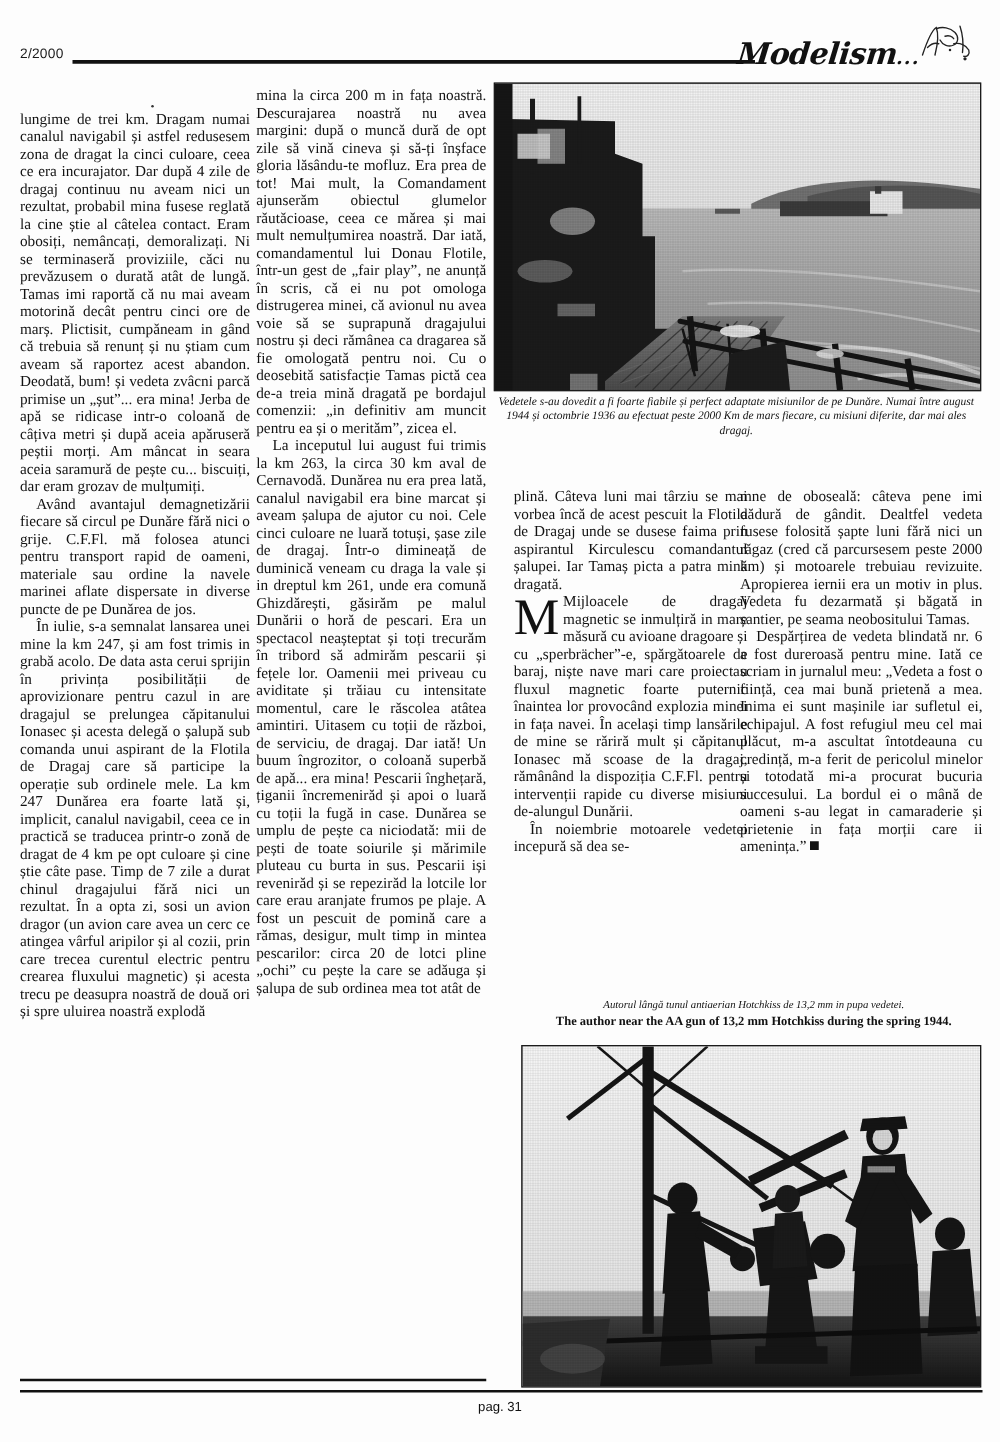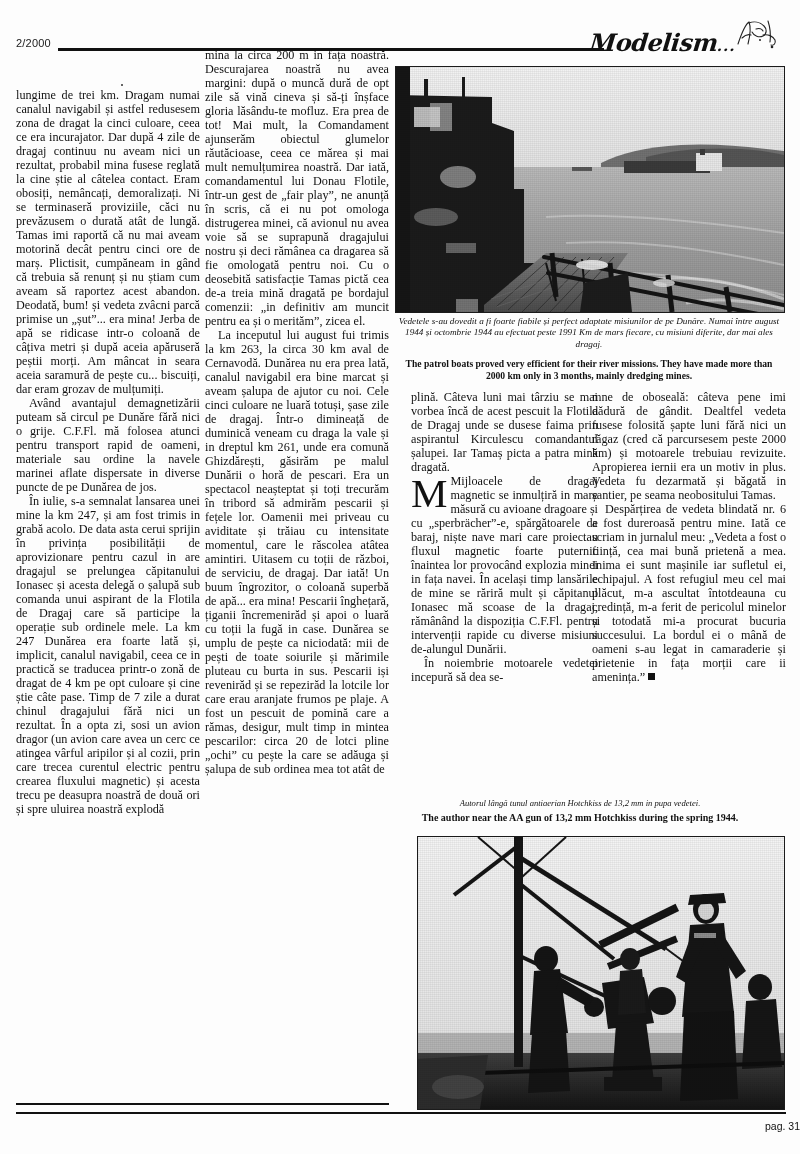--- a/index.html
+++ b/index.html
@@ -78,21 +78,21 @@
     line-height: 14.0px;
     text-align: justify;
     text-justify: inter-word;
     hyphens: manual;
     color: #111;
   }
   .col p { margin: 0; text-indent: 13px; }
   .col p.noindent { text-indent: 0; }
 
   #col1 { left: 16px;  top: 64px; width: 184px; margin-top: 24px; }
-  #col2 { left: 205px; top: 48px; width: 184px; }
+  #col2 { left: 205px; top: 69px; width: 184px; }
   #col3 { left: 395px; top: 390px; width: 187px; margin-left: 16px; }
   #col4 { left: 592px; top: 390px; width: 194px; }
 
   
   .dropcap-para { text-indent: 0 !important; }
   .dropcap {
     float: left;
     font-family: "Liberation Serif", "DejaVu Serif", serif;
     font-size: 41px;
     line-height: 33px;
@@ -129,21 +129,21 @@
   }
   .photo svg { display: block; width: 100%; height: 100%; }
 
   
   .caption-block {
     position: absolute;
     text-align: center;
     color: #111;
   }
   #caption-top    { left: 395px; top: 316px; width: 388px; }
-  #caption-bottom { left: 386px; top: 798px; width: 388px; }
+  #caption-bottom { left: 409px; top: 798px; width: 388px; }
 
   .cap-ro {
     font-style: italic;
     font-size: 9.2px;
     line-height: 11.4px;
     margin: 0 0 8px 0;
   }
   .cap-en {
     font-weight: bold;
     font-size: 9.6px;
@@ -158,21 +158,21 @@
     position: absolute;
     left: 16px; right: 14px;
     bottom: 40px;
     height: 2px;
     background: #111;
   }
   #folio {
     position: absolute;
     left: 0; right: 0;
     bottom: 22px;
-    text-align: right;
+    text-align: center;
     font-family: "Liberation Sans", sans-serif;
     font-size: 10.5px;
     color: #111;
   }
 
   
   #col-bottom-rule {
     position: absolute;
     left: 16px;
     top: 1103px;
@@ -212,21 +212,21 @@
       <g fill="#111">
         <circle cx="38" cy="29" r="1.3"></circle>
         <circle cx="26" cy="22" r="1"></circle>
       </g>
     </svg>
   </div>
   <div class="speck" style="left:121px; top:84px;"></div>
 
   <div id="col1" class="col">
     <p class="noindent">lungime de trei km. Dragam numai canalul navigabil și astfel redusesem zona de dragat la cinci culoare, ceea ce era incurajator. Dar după 4 zile de dragaj continuu nu aveam nici un rezultat, probabil mina fusese reglată la cine știe al câtelea contact. Eram obosiți, nemâncați, demoralizați. Ni se terminaseră proviziile, căci nu prevăzusem o durată atât de lungă. Tamas imi raportă că nu mai aveam motorină decât pentru cinci ore de marș. Plictisit, cumpăneam in gând că trebuia să renunț și nu știam cum aveam să raportez acest abandon. Deodată, bum! și vedeta zvâcni parcă primise un „șut”... era mina! Jerba de apă se ridicase intr-o coloană de câțiva metri și după aceia apăruseră peștii morți. Am mâncat in seara aceia saramură de pește cu... biscuiți, dar eram grozav de mulțumiți.</p>
-    <p>Având avantajul demagnetizării puteam să circul pe Dunăre fără nici o grije. C.F.Fl. mă folosea atunci pentru transport rapid de oameni, materiale sau ordine la navele marinei aflate dispersate in diverse puncte de pe Dunărea de jos.</p>
+    <p>Având avantajul demagnetizării fiecare să circul pe Dunăre fără nici o grije. C.F.Fl. mă folosea atunci pentru transport rapid de oameni, materiale sau ordine la navele marinei aflate dispersate in diverse puncte de pe Dunărea de jos.</p>
     <p>În iulie, s-a semnalat lansarea unei mine la km 247, și am fost trimis in grabă acolo. De data asta cerui sprijin în privința posibilității de aprovizionare pentru cazul in are dragajul se prelungea căpitanului Ionasec și acesta delegă o șalupă sub comanda unui aspirant de la Flotila de Dragaj care să participe la operație sub ordinele mele. La km 247 Dunărea era foarte lată și, implicit, canalul navigabil, ceea ce in practică se traducea printr-o zonă de dragat de 4 km pe opt culoare și cine știe câte pase. Timp de 7 zile a durat chinul dragajului fără nici un rezultat. În a opta zi, sosi un avion dragor (un avion care avea un cerc ce atingea vârful aripilor și al cozii, prin care trecea curentul electric pentru crearea fluxului magnetic) și acesta trecu pe deasupra noastră de două ori și spre uluirea noastră explodă</p>
   </div>
 
   <div id="col2" class="col">
     <p class="noindent">mina la circa 200 m in fața noastră. Descurajarea noastră nu avea margini: după o muncă dură de opt zile să vină cineva și să-ți înșface gloria lăsându-te mofluz. Era prea de tot! Mai mult, la Comandament ajunserăm obiectul glumelor răutăcioase, ceea ce mărea și mai mult nemulțumirea noastră. Dar iată, comandamentul lui Donau Flotile, într-un gest de „fair play”, ne anunță în scris, că ei nu pot omologa distrugerea minei, că avionul nu avea voie să se suprapună dragajului nostru și deci rămânea ca dragarea să fie omologată pentru noi. Cu o deosebită satisfacție Tamas pictă cea de-a treia mină dragată pe bordajul comenzii: „in definitiv am muncit pentru ea și o merităm”, zicea el.</p>
     <p>La inceputul lui august fui trimis la km 263, la circa 30 km aval de Cernavodă. Dunărea nu era prea lată, canalul navigabil era bine marcat și aveam șalupa de ajutor cu noi. Cele cinci culoare ne luară totuși, șase zile de dragaj. Într-o dimineață de duminică veneam cu draga la vale și in dreptul km 261, unde era comună Ghizdărești, găsirăm pe malul Dunării o horă de pescari. Era un spectacol neașteptat și toți trecurăm în tribord să admirăm pescarii și fețele lor. Oamenii mei priveau cu aviditate și trăiau cu intensitate momentul, care le răscolea atâtea amintiri. Uitasem cu toții de război, de serviciu, de dragaj. Dar iată! Un buum îngrozitor, o coloană superbă de apă... era mina! Pescarii înghețară, țiganii încremenirăd și apoi o luară cu toții la fugă in case. Dunărea se umplu de pește ca niciodată: mii de pești de toate soiurile și mărimile pluteau cu burta in sus. Pescarii iși revenirăd și se repezirăd la lotcile lor care erau aranjate frumos pe plaje. A fost un pescuit de pomină care a rămas, desigur, mult timp in mintea pescarilor: circa 20 de lotci pline „ochi” cu pește la care se adăuga și șalupa de sub ordinea mea tot atât de</p>
   </div>
 
   <div class="photo" id="photo-top">
     <svg viewBox="0 0 388 245" preserveAspectRatio="none">
@@ -312,22 +312,21 @@
 
       <ellipse cx="196" cy="198" rx="16" ry="5" fill="#ededed" opacity=".9"></ellipse>
       <ellipse cx="268" cy="216" rx="11" ry="4" fill="#e4e4e4" opacity=".8"></ellipse>
 
       <path d="M188 216 L232 206 L236 245 L184 245 Z" fill="#1c1c1c"></path>
     </svg>
     <div class="grain"></div>
   </div>
 
   <div class="caption-block" id="caption-top">
-    <p class="cap-ro">Vedetele s-au dovedit a fi foarte fiabile și perfect adaptate misiunilor de pe Dunăre. Numai între august 1944 și octombrie 1944 au efectuat peste 1991 Km de mars fiecare, cu misiuni diferite, dar mai ales dragaj.</p>
-    <p class="cap-en">The patrol boats proved very efficient for their river missions. They have made more than 2000 km only in 3 months, mainly dredging mines.</p>
+    <p class="cap-ro">Vedetele s-au dovedit a fi foarte fiabile și perfect adaptate misiunilor de pe Dunăre. Numai între august 1944 și octombrie 1936 au efectuat peste 2000 Km de mars fiecare, cu misiuni diferite, dar mai ales dragaj.</p>
   </div>
 
   <div id="col3" class="col">
     <p class="noindent">plină. Câteva luni mai târziu se mai vorbea încă de acest pescuit la Flotila de Dragaj unde se dusese faima prin aspirantul Kirculescu comandantul șalupei. Iar Tamaș picta a patra mină dragată.</p>
     <p class="dropcap-para">
       <span class="dropcap">M</span><span>Mijloacele de dragaj magnetic se inmulțiră in mare măsură cu avioane dragoare și cu „sperbrächer”-e, spărgătoarele de baraj, niște nave mari care proiectau fluxul magnetic foarte puternic înaintea lor provocând explozia minei in fața navei. În același timp lansările de mine se răriră mult și căpitanul Ionasec mă scoase de la dragaj, rămânând la dispoziția C.F.Fl. pentru intervenții rapide cu diverse misiuni de-alungul Dunării.</span>
     </p>
     <p>În noiembrie motoarele vedetei incepură să dea se-</p>
   </div>
 

